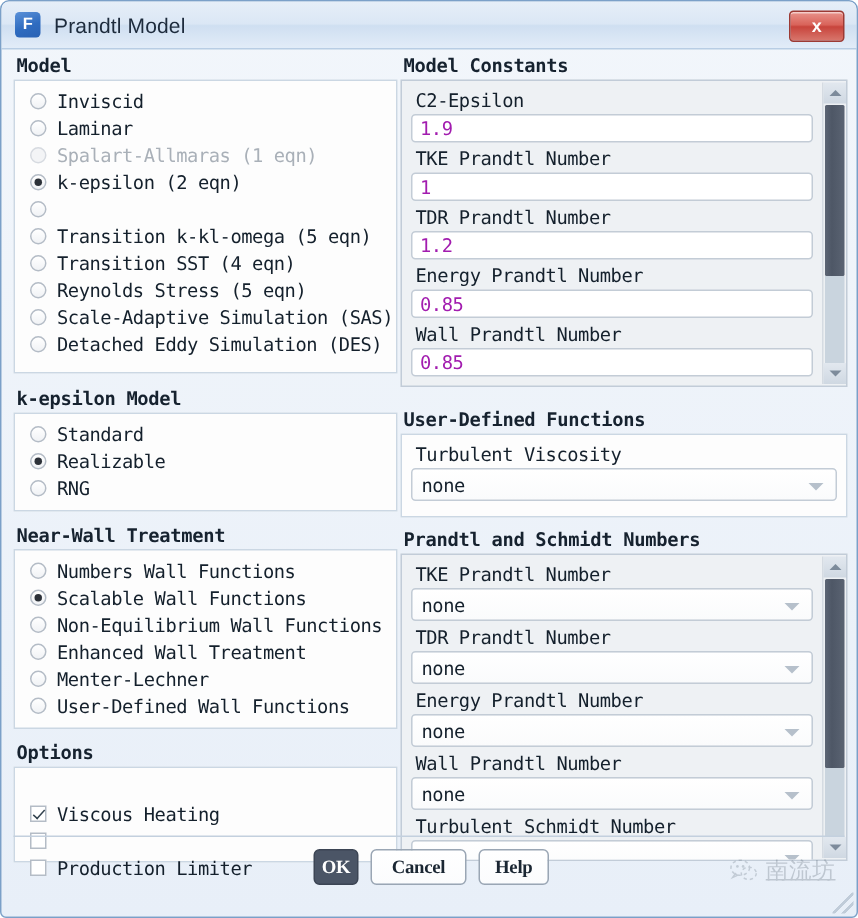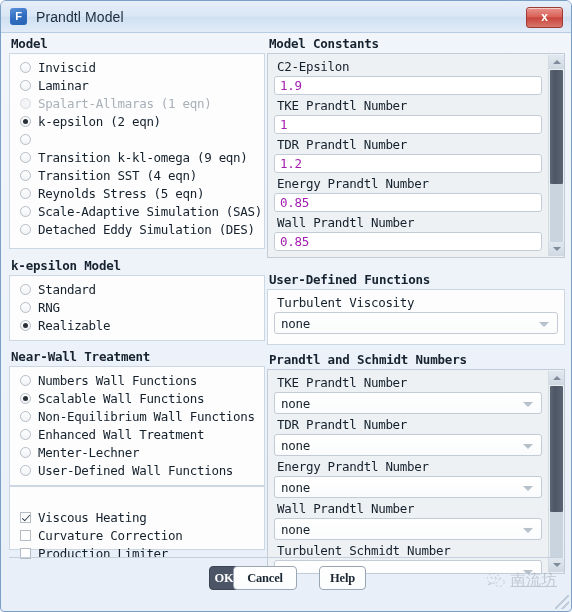--- a/index.html
+++ b/index.html
@@ -329,21 +329,21 @@
         </div>
         <div class="opt">
           <span class="radio on"></span>
           <span>k-epsilon (2 eqn)</span>
         </div>
         <div class="opt">
           <span class="radio"></span>
         </div>
         <div class="opt">
           <span class="radio"></span>
-          <span>Transition k-kl-omega (9 eqn)</span>
+          <span>Transition k-kl-omega (5 eqn)</span>
         </div>
         <div class="opt">
           <span class="radio"></span>
           <span>Transition SST (4 eqn)</span>
         </div>
         <div class="opt">
           <span class="radio"></span>
           <span>Reynolds Stress (5 eqn)</span>
         </div>
         <div class="opt">
@@ -356,27 +356,27 @@
         </div>
       </div>
 
       <div class="group-title" style="margin-top:6px;">k-epsilon Model</div>
       <div class="panel" style="height:66px;padding-top:4px;">
         <div class="opt">
           <span class="radio"></span>
           <span>Standard</span>
         </div>
         <div class="opt">
-          <span class="radio"></span>
-          <span>RNG</span>
-        </div>
-        <div class="opt">
           <span class="radio on"></span>
           <span>Realizable</span>
         </div>
+        <div class="opt">
+          <span class="radio"></span>
+          <span>RNG</span>
+        </div>
       </div>
 
       <div class="group-title" style="margin-top:5px;">Near-Wall Treatment</div>
       <div class="panel" style="height:120px;padding-top:4px;">
         <div class="opt">
           <span class="radio"></span>
           <span>Numbers Wall Functions</span>
         </div>
         <div class="opt">
           <span class="radio on"></span>
@@ -393,28 +393,28 @@
         <div class="opt">
           <span class="radio"></span>
           <span>Menter-Lechner</span>
         </div>
         <div class="opt">
           <span class="radio"></span>
           <span>User-Defined Wall Functions</span>
         </div>
       </div>
 
+      <div class="group-title" style="margin-top:5px;">Options</div>
       <div class="panel" style="height:64px;padding-top:21px;">
         <div class="opt">
           <span class="check on"></span>
           <span>Viscous Heating</span>
         </div>
         <div class="opt">
           <span class="check"></span>
-          <span>Curvature Correction</span>
         </div>
         <div class="opt">
           <span class="check"></span>
           <span>Production Limiter</span>
         </div>
       </div>
     </div>
 
     <div id="col-right">
 
@@ -492,21 +492,21 @@
               <i></i>
             </div>
         </div>
       </div>
     </div>
 
     <div id="separator"></div>
 
     <div id="footer">
       <div class="btn primary" style="left:208px;top:3px;width:30px;">OK</div>
-      <div class="btn normal" style="left:232px;top:3px;width:64px;">Cancel</div>
+      <div class="btn normal" style="left:246px;top:3px;width:64px;">Cancel</div>
       <div class="btn normal" style="left:318px;top:3px;width:47px;">Help</div>
 
       <div id="watermark">
         <svg width="20" height="17" viewBox="0 0 20 17">
           <ellipse cx="7.5" cy="6.5" rx="6.2" ry="5" fill="none" stroke="#7d8a96" stroke-width="1" stroke-dasharray="2.2 2"></ellipse>
           <path d="M4.2 10.4 L2.4 13 L5.6 11.6 Z" fill="none" stroke="#7d8a96" stroke-width="1"></path>
           <ellipse cx="13.2" cy="10.2" rx="5" ry="4.1" fill="none" stroke="#7d8a96" stroke-width="1" stroke-dasharray="2.2 2"></ellipse>
           <circle cx="5.6" cy="5.6" r="0.9" fill="#7d8a96"></circle>
           <circle cx="9.4" cy="5.6" r="0.9" fill="#7d8a96"></circle>
         </svg>

